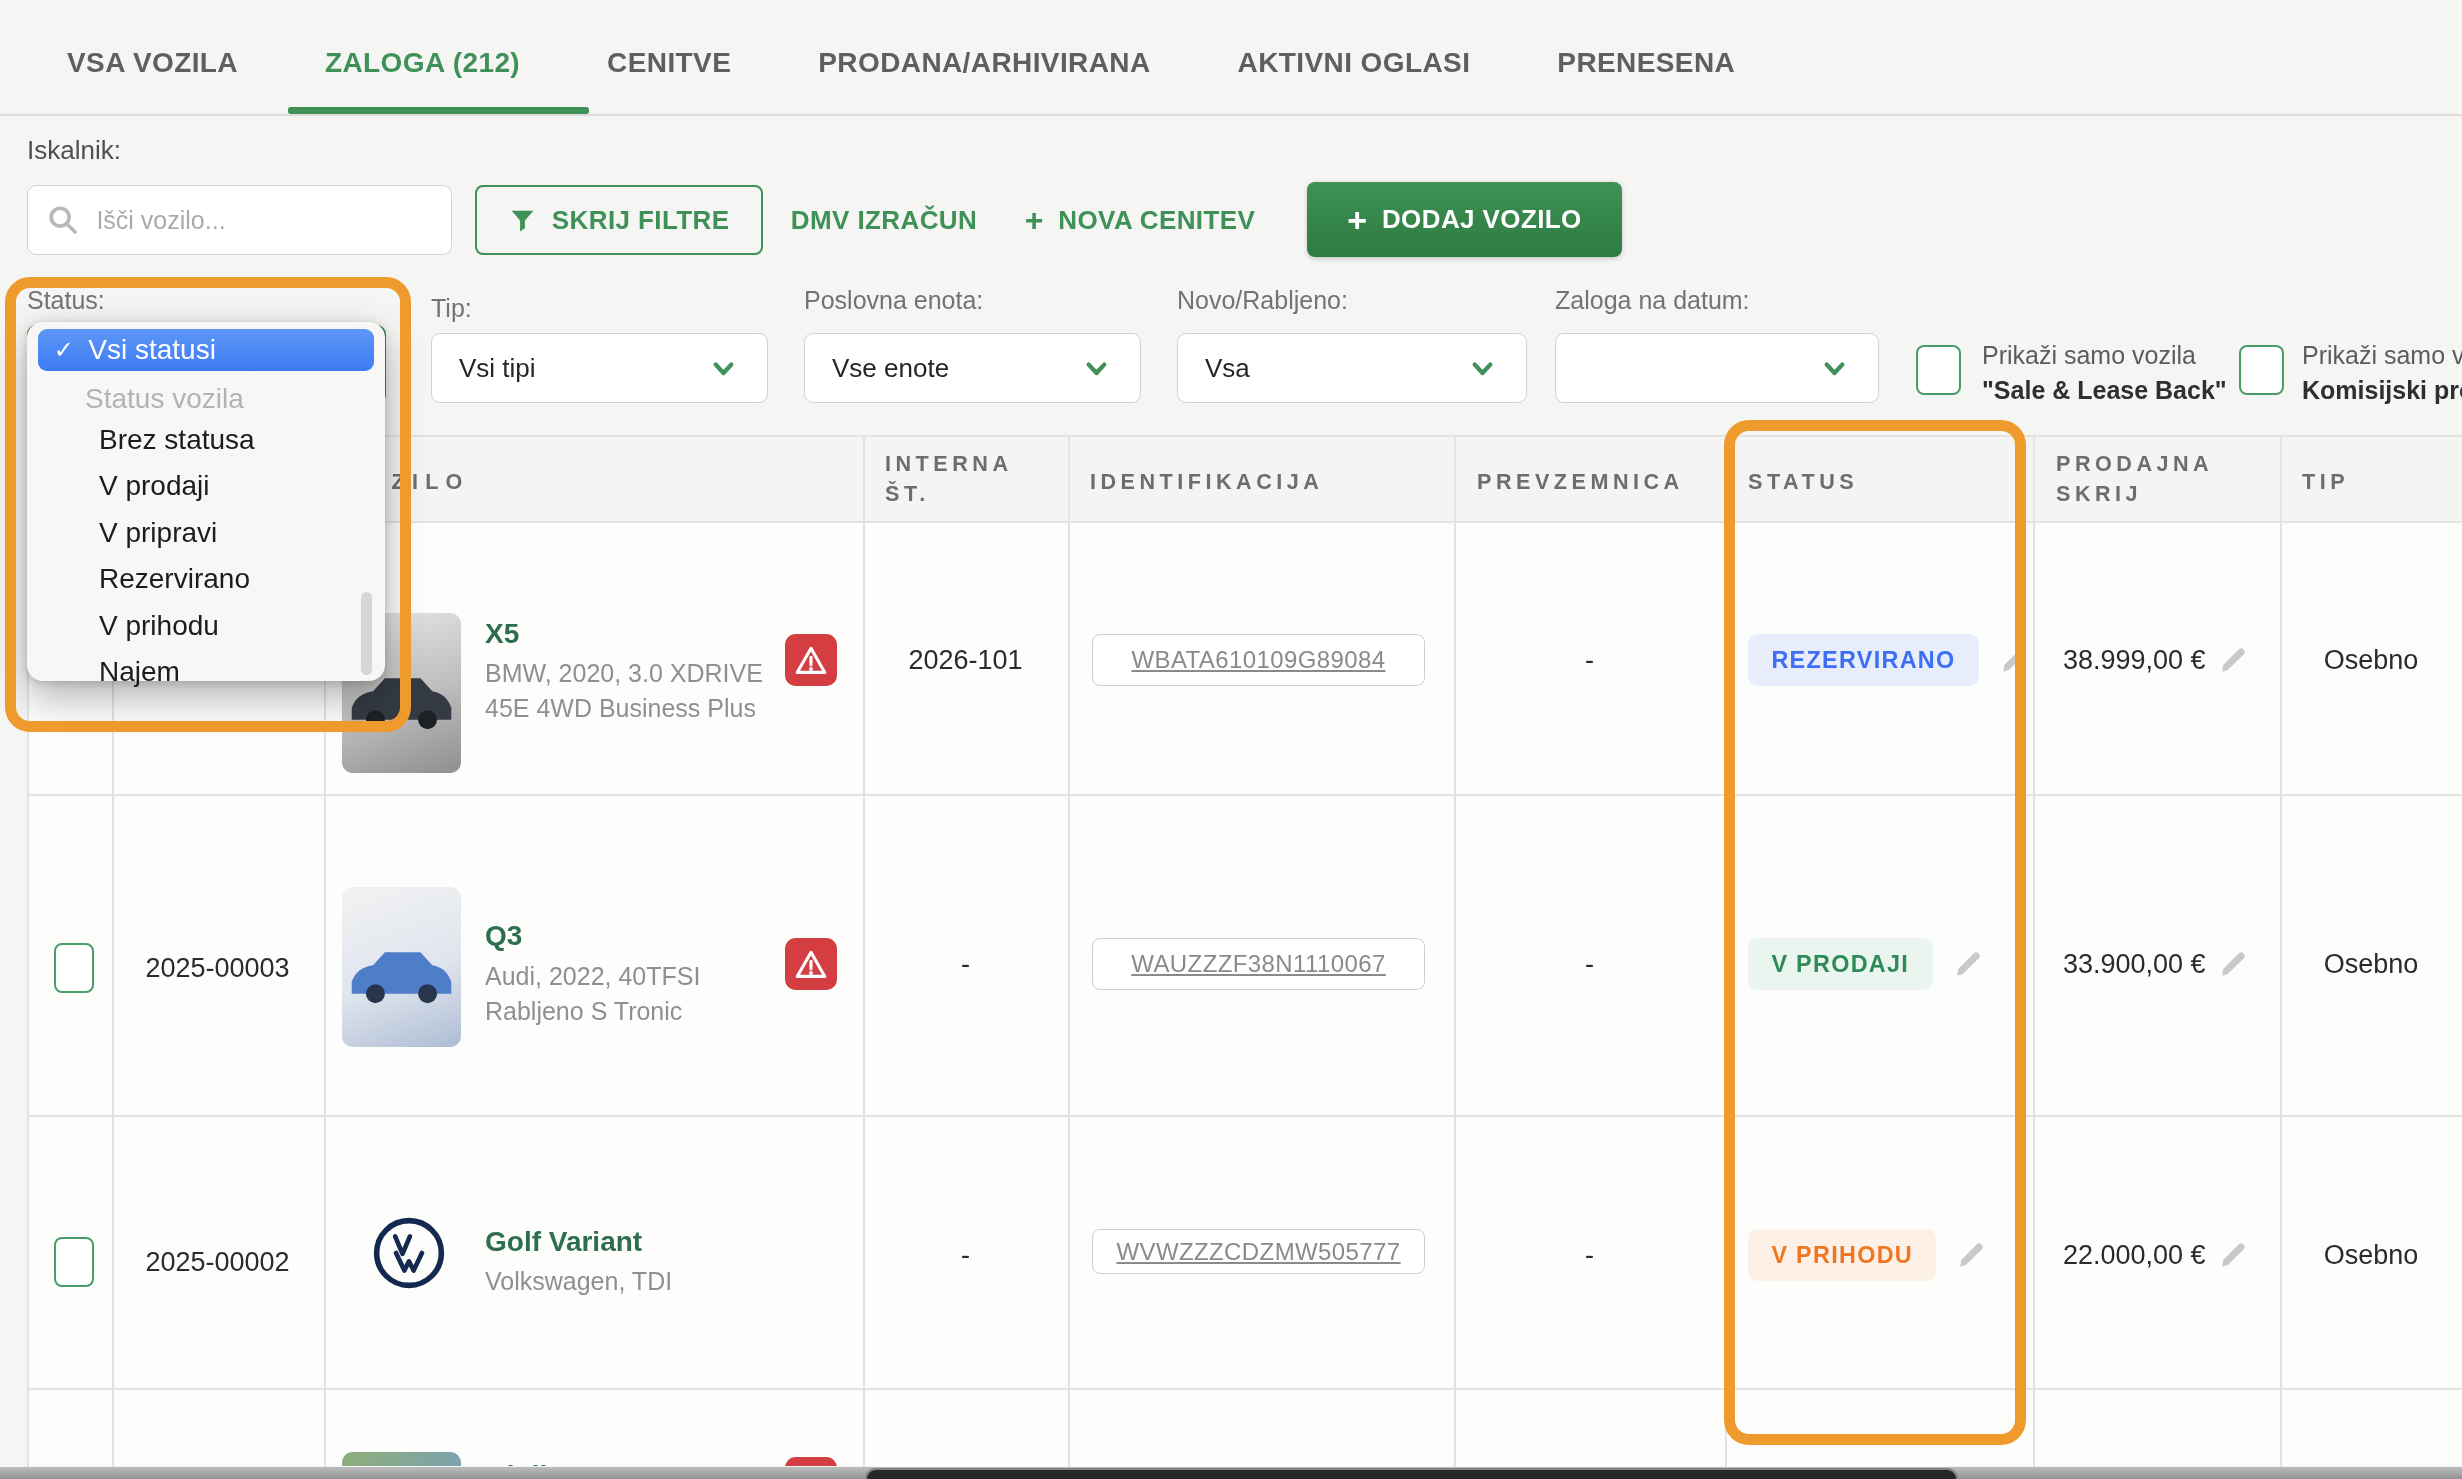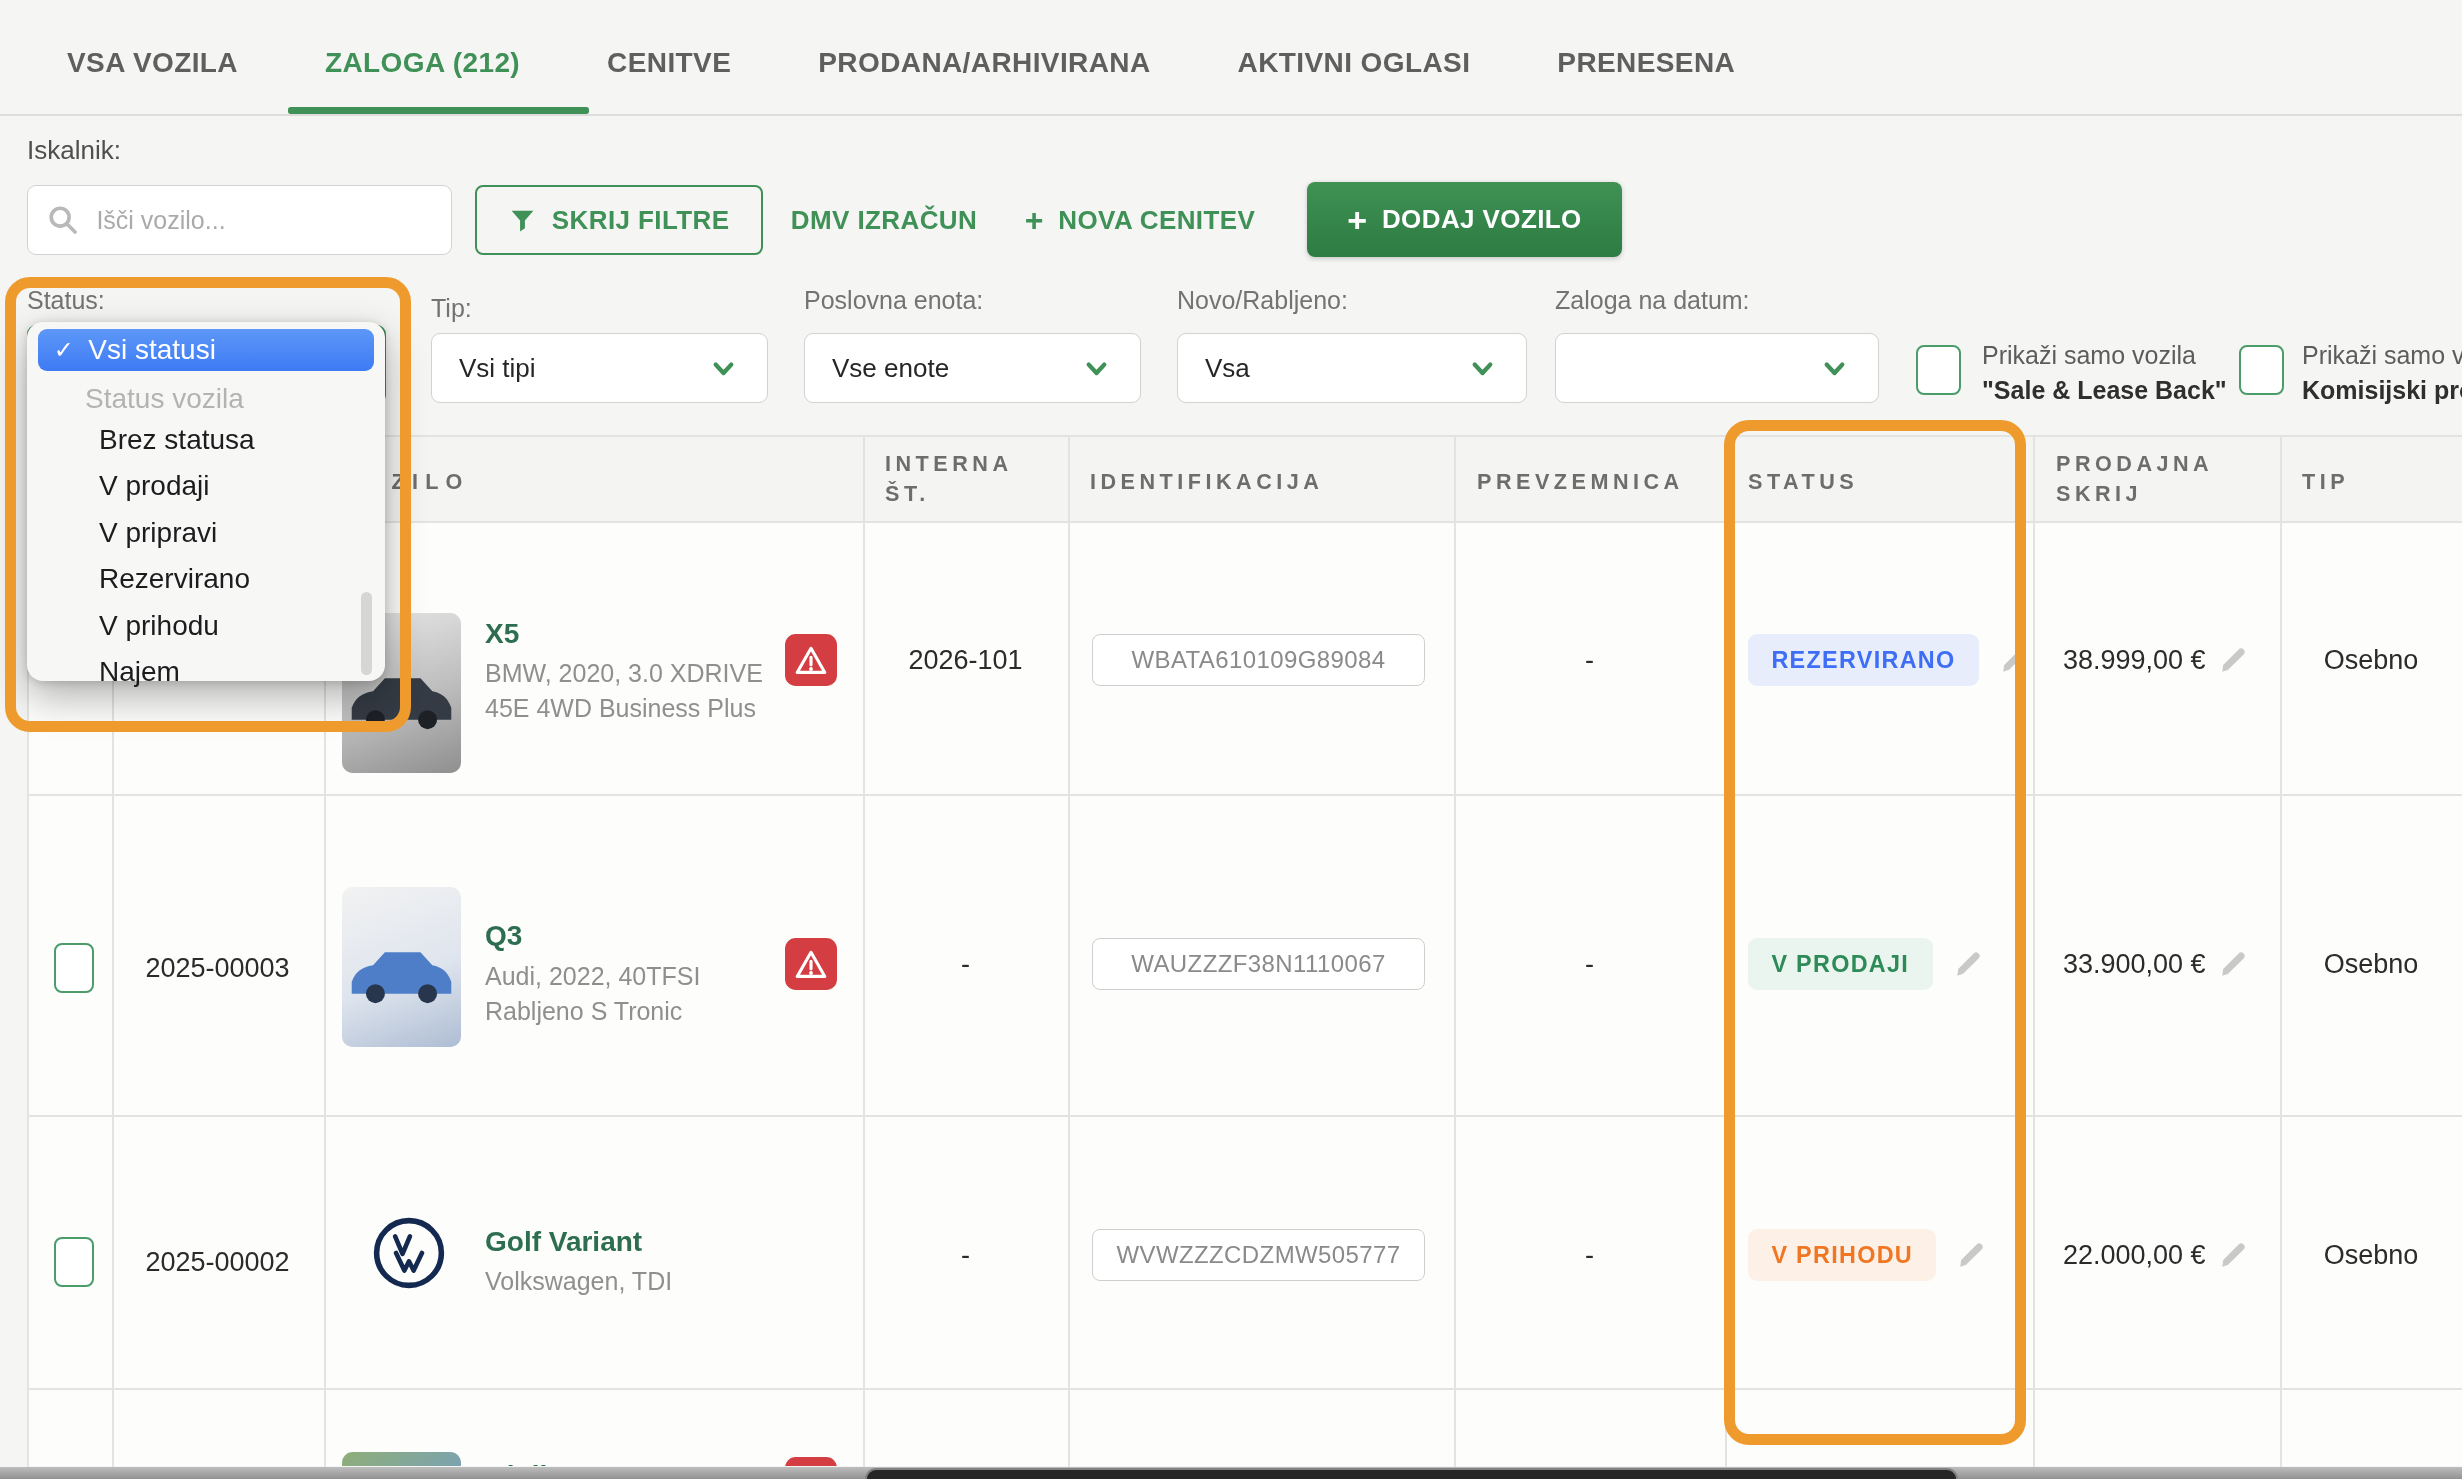--- a/index.html
+++ b/index.html
@@ -35,21 +35,21 @@
   .thead-bg{background:#f4f4f2;}
   .tbody-bg{background:#fdfdfc;}
   .gridv{background:#e3e3e1;width:1.8px;}
   .gridh{background:#e3e3e1;height:1.8px;}
   .th{font-size:21.6px;font-weight:700;color:#6d6d6d;letter-spacing:4.5px;white-space:nowrap;line-height:31px;}
   .cell{font-size:27px;color:#2b2b2b;}
   .center{display:flex;align-items:center;justify-content:center;}
   .row-title{font-size:28px;font-weight:700;color:#2e6e50;cursor:pointer;white-space:nowrap;}
   .row-sub{font-size:25px;color:#8f8f8f;line-height:35px;width:315px;}
   .thumb{border-radius:10.8px;overflow:hidden;}
-  .vin{display:flex;align-items:center;justify-content:center;background:#fff;border:1.8px solid #cfcfcd;border-radius:8px;font-size:24px;color:#8a8a8a;letter-spacing:0.4px;box-sizing:border-box;}
+  .vin{display:flex;align-items:center;justify-content:center;background:#fff;border:1.8px solid #cfcfcd;border-radius:8px;font-size:24px;color:#8a8a8a;letter-spacing:0.4px;box-sizing:border-box;text-decoration:underline;}
   .badge{display:flex;align-items:center;justify-content:center;height:52px;padding:0 23.4px;border-radius:9px;font-size:23.4px;font-weight:800;letter-spacing:1.3px;white-space:nowrap;}
   .badge.blue{background:#e8edfc;color:#3d6ef5;}
   .badge.green{background:#e9f5ee;color:#2e8b57;}
   .badge.orange{background:#fdf1e7;color:#f07622;}
   .warn{width:52px;height:52px;border-radius:10.8px;background:#d43d41;display:flex;align-items:center;justify-content:center;}
 
   
   .sel-status{background:#fff;border:2.7px solid #3f9158;border-radius:9px;box-sizing:border-box;}
   .dd-panel{background:#f7f7f6;border-radius:16px;box-shadow:0 16px 40px rgba(0,0,0,.30),0 1.8px 9px rgba(0,0,0,.15);}
   .dd-pill{display:flex;align-items:center;gap:14.4px;padding-left:16px;background:linear-gradient(180deg,#5d97f8,#3e7bf4);border-radius:9px;color:#fff;font-size:28px;box-sizing:border-box;}
@@ -278,21 +278,21 @@
     <div class="abs" style="left:372px;top:101px;width:74px;height:74px;">
       <svg width="74" height="74" viewBox="0 0 80 80" fill="none">
         <circle cx="40" cy="40" r="35" stroke="#14294f" stroke-width="6"></circle>
         <polyline points="25,22 33,41 41,22" stroke="#14294f" stroke-width="5" stroke-linecap="round" stroke-linejoin="round" fill="none"></polyline>
         <polyline points="20,40 29,59 34,49 39,59 48,40" stroke="#14294f" stroke-width="5" stroke-linecap="round" stroke-linejoin="round" fill="none" transform="translate(6,0)"></polyline>
       </svg>
     </div>
     <div class="abs row-title" style="left:485px;top:111px;">Golf Variant</div>
     <div class="abs row-sub" style="left:485px;top:149px;">Volkswagen, TDI</div>
     <div class="abs cell center" style="left:863px;top:114px;width:205px;height:52px;">-</div>
-    <div class="abs vin" style="left:1092px;top:114px;width:333px;height:52px;">WVWZZZCDZMW505777</div>
+    <div class="abs vin" style="left:1092px;top:114px;width:333px;height:45px;">WVWZZZCDZMW505777</div>
     <div class="abs cell center" style="left:1454px;top:114px;width:271px;height:52px;">-</div>
     <div class="abs" style="left:1748px;top:114px;display:flex;align-items:center;gap:20px;">
       <div class="badge orange">V PRIHODU</div>
       <span style="display:flex;">
         <svg width="32" height="32" viewBox="0 0 24 24">
             <path d="M3.2 20.8 L7.6 19.4 L19.2 7.8 a2.6 2.6 0 0 0 -3.7 -3.7 L3.9 15.7 Z" fill="#c9c9c7"></path>
           </svg>
       </span>
     </div>
     <div class="abs" style="left:2033px;top:114px;width:247px;height:52px;display:flex;align-items:center;justify-content:center;gap:12.6px;">

